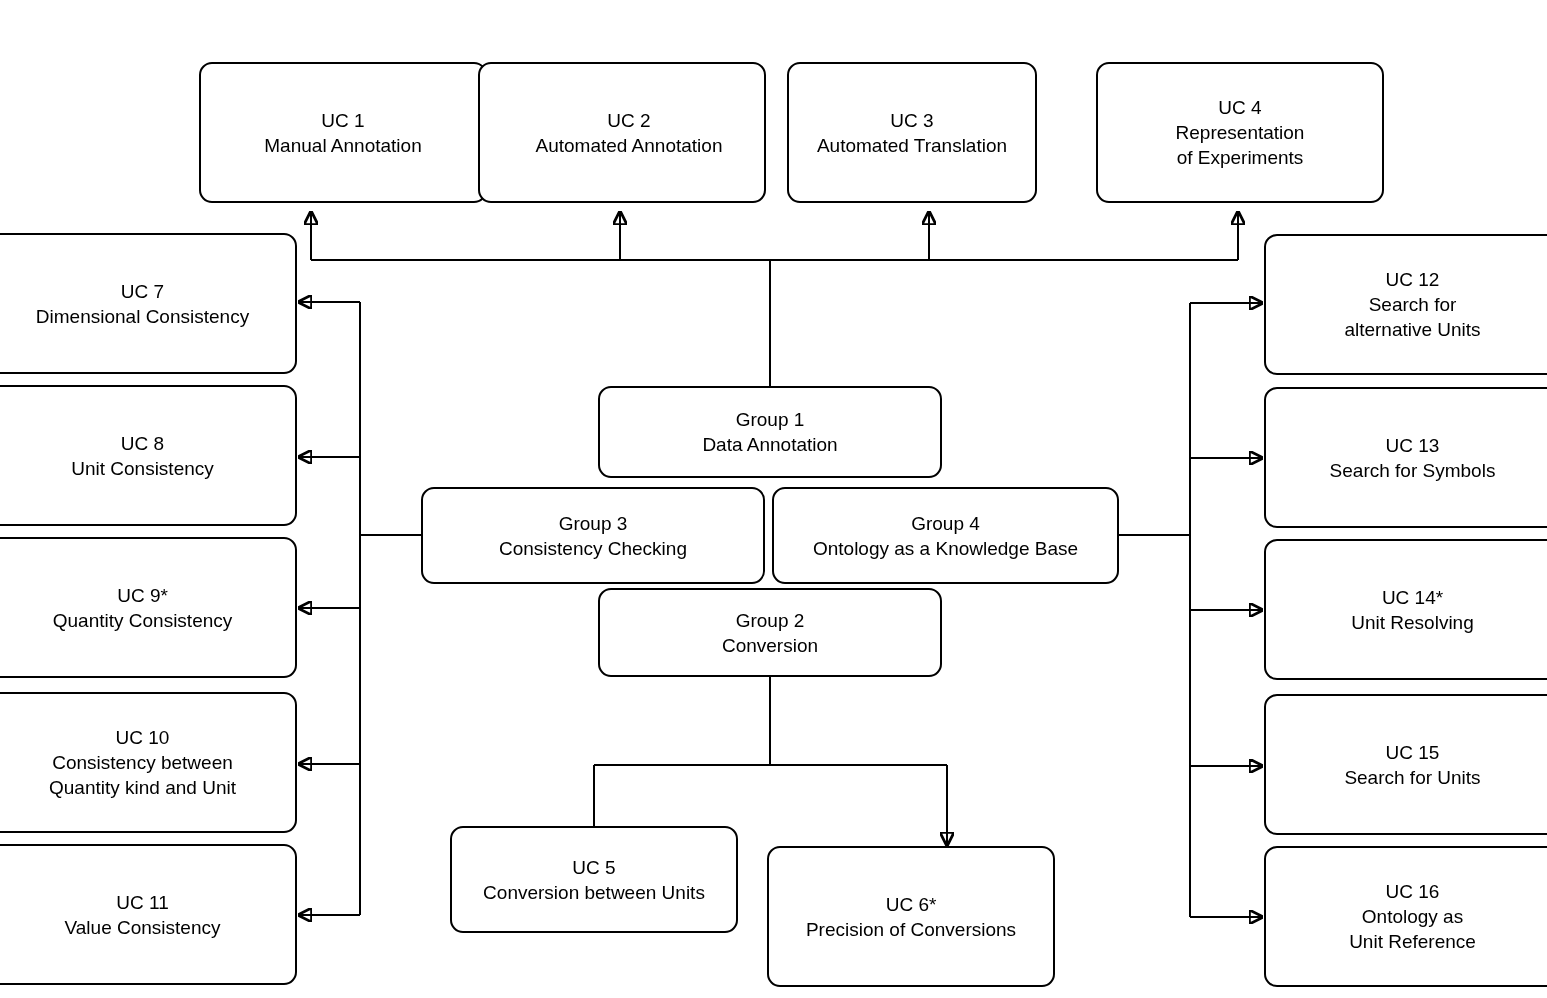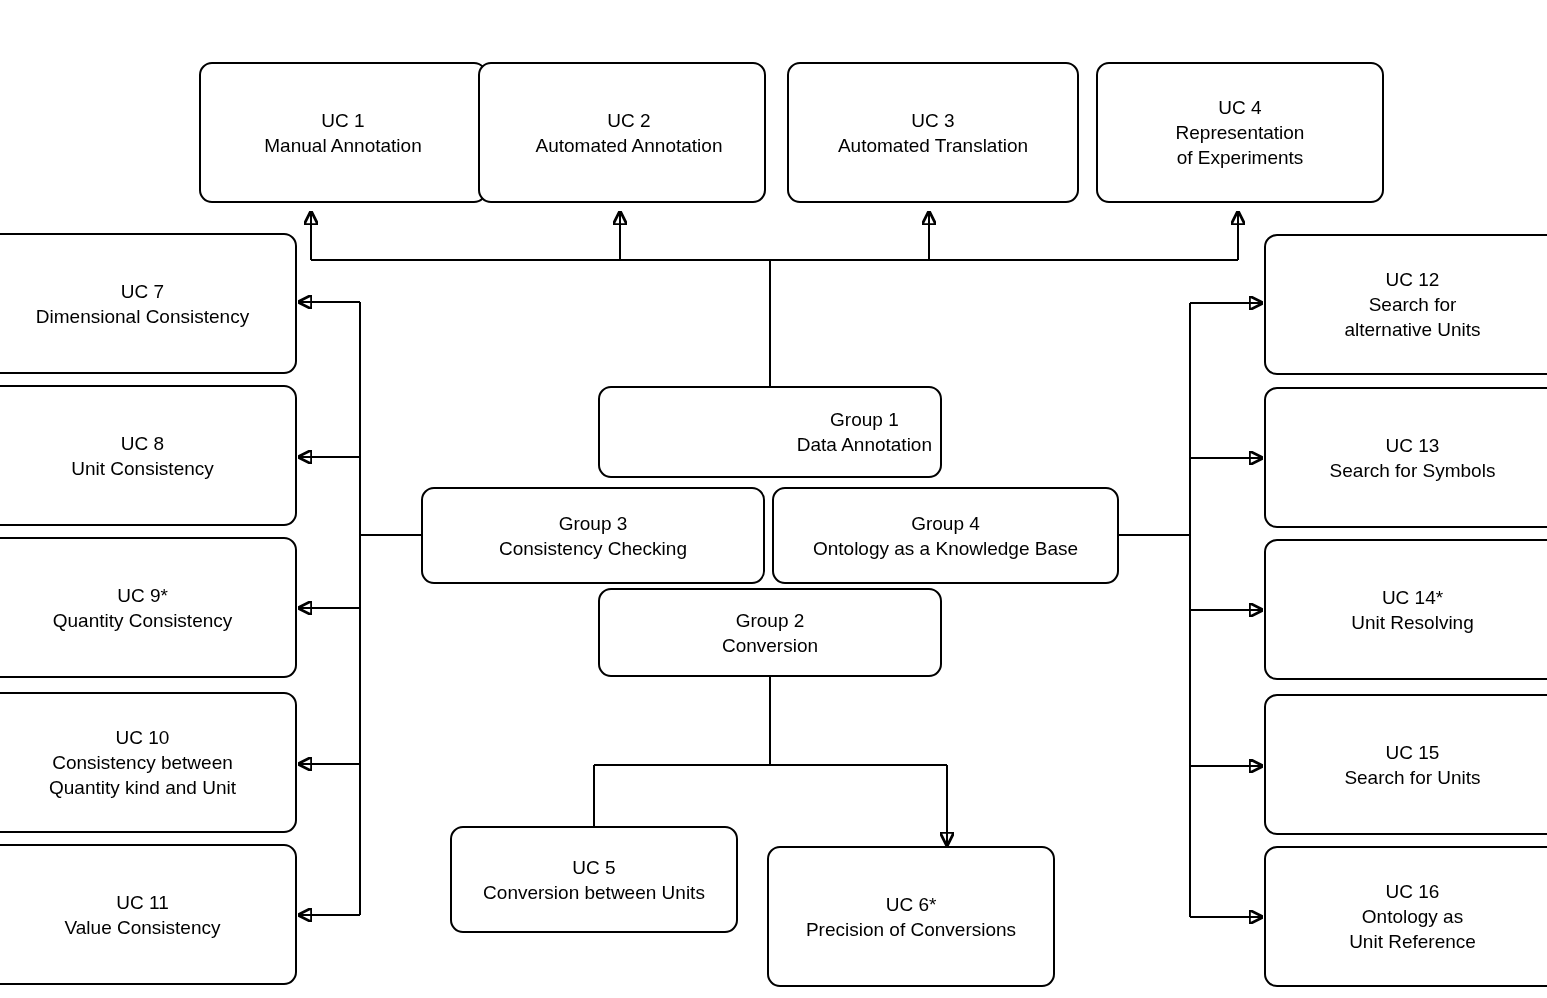--- a/index.html
+++ b/index.html
@@ -94,21 +94,21 @@
   </svg>
 
   <div class="node" style="left:168px; top:62px; width:288px; height:141px;margin-left:31px;">
     <span class="label">UC 1
 Manual Annotation</span>
   </div>
   <div class="node" style="left:478px; top:62px; width:288px; height:141px;padding-left:14px;">
     <span class="label">UC 2
 Automated Annotation</span>
   </div>
-  <div class="node" style="left:787px; top:62px; width:292px; height:141px;">
+  <div class="node" style="left:787px; top:62px; width:250px; height:141px;">
     <span class="label">UC 3
 Automated Translation</span>
   </div>
   <div class="node" style="left:1096px; top:62px; width:288px; height:141px;">
     <span class="label">UC 4
 Representation
 of Experiments</span>
   </div>
 
   <div class="node" style="left:-12px; top:233px; width:309px; height:141px;">
@@ -149,21 +149,21 @@
   <div class="node" style="left:1264px; top:694px; width:297px; height:141px;">
     <span class="label">UC 15
 Search for Units</span>
   </div>
   <div class="node" style="left:1264px; top:846px; width:297px; height:141px;">
     <span class="label">UC 16
 Ontology as
 Unit Reference</span>
   </div>
 
-  <div class="node" style="left:598px; top:386px; width:344px; height:92px;justify-content:flex-end;">
+  <div class="node" style="left:598px; top:386px; width:344px; height:92px;">
     <span class="label">Group 1
 Data Annotation</span>
   </div>
   <div class="node" style="left:421px; top:487px; width:344px; height:97px;">
     <span class="label">Group 3
 Consistency Checking</span>
   </div>
   <div class="node" style="left:772px; top:487px; width:347px; height:97px;text-align:center;">
     <span class="label">Group 4
 Ontology as a Knowledge Base</span>

